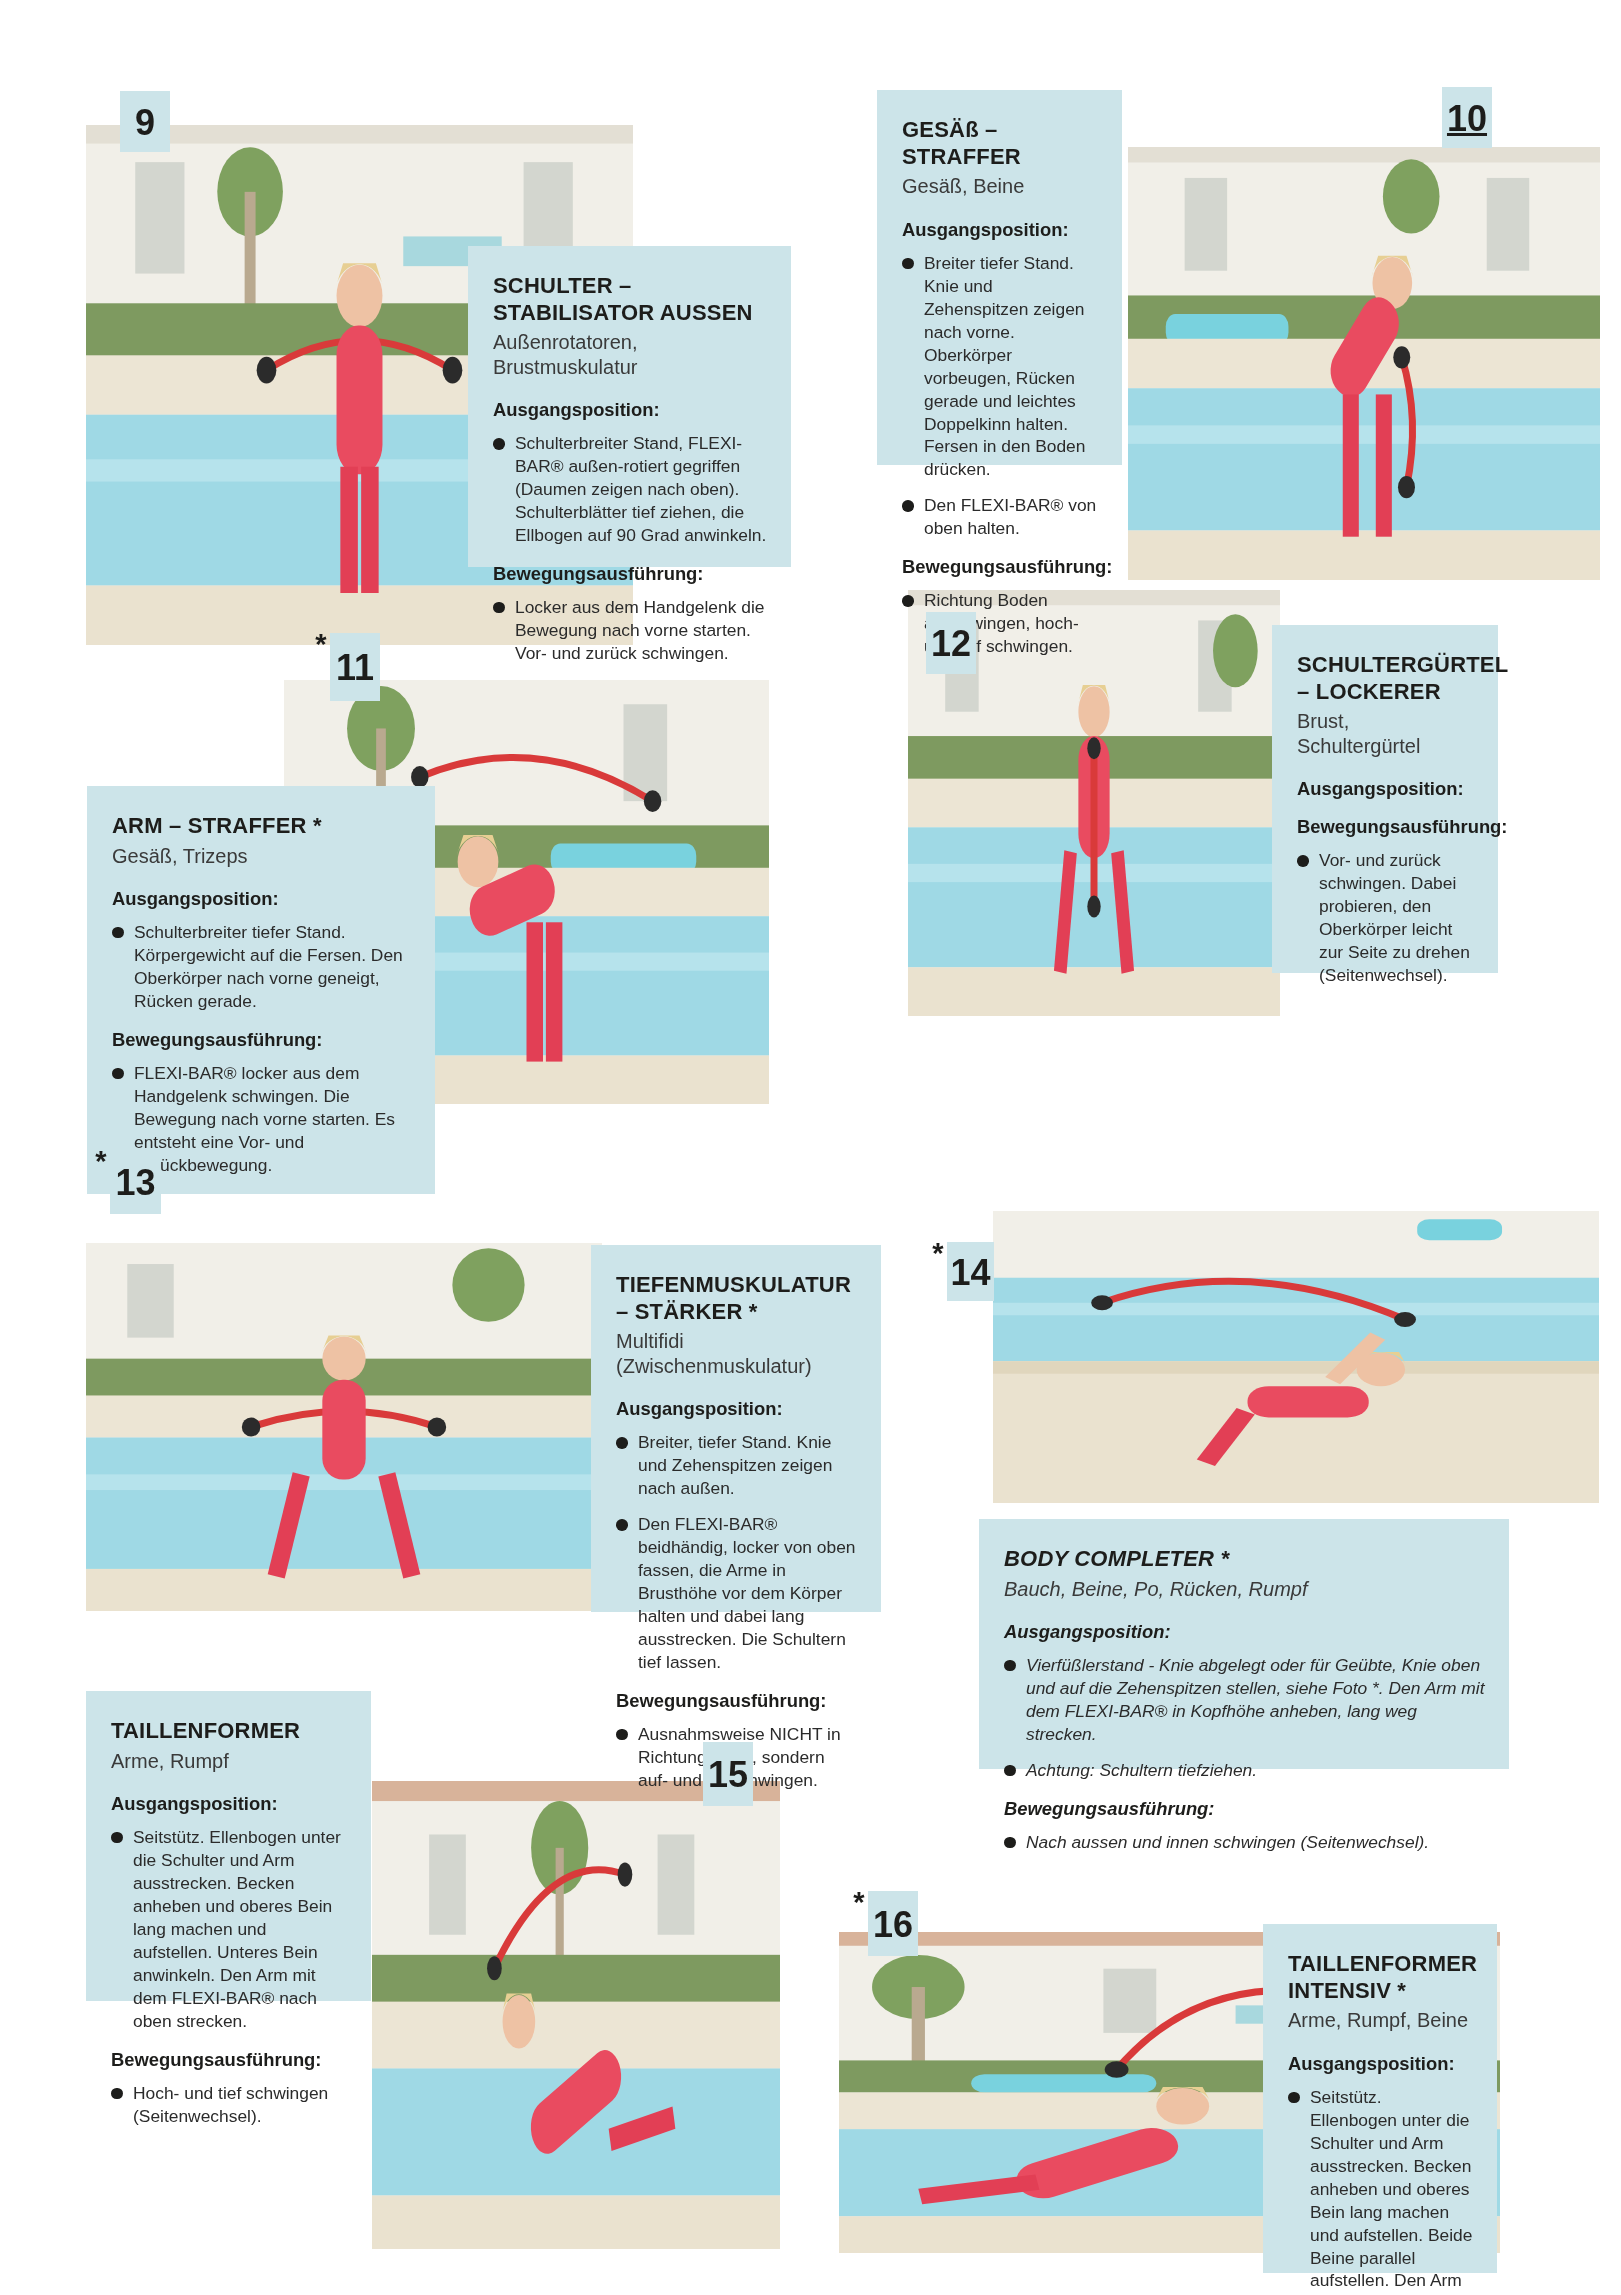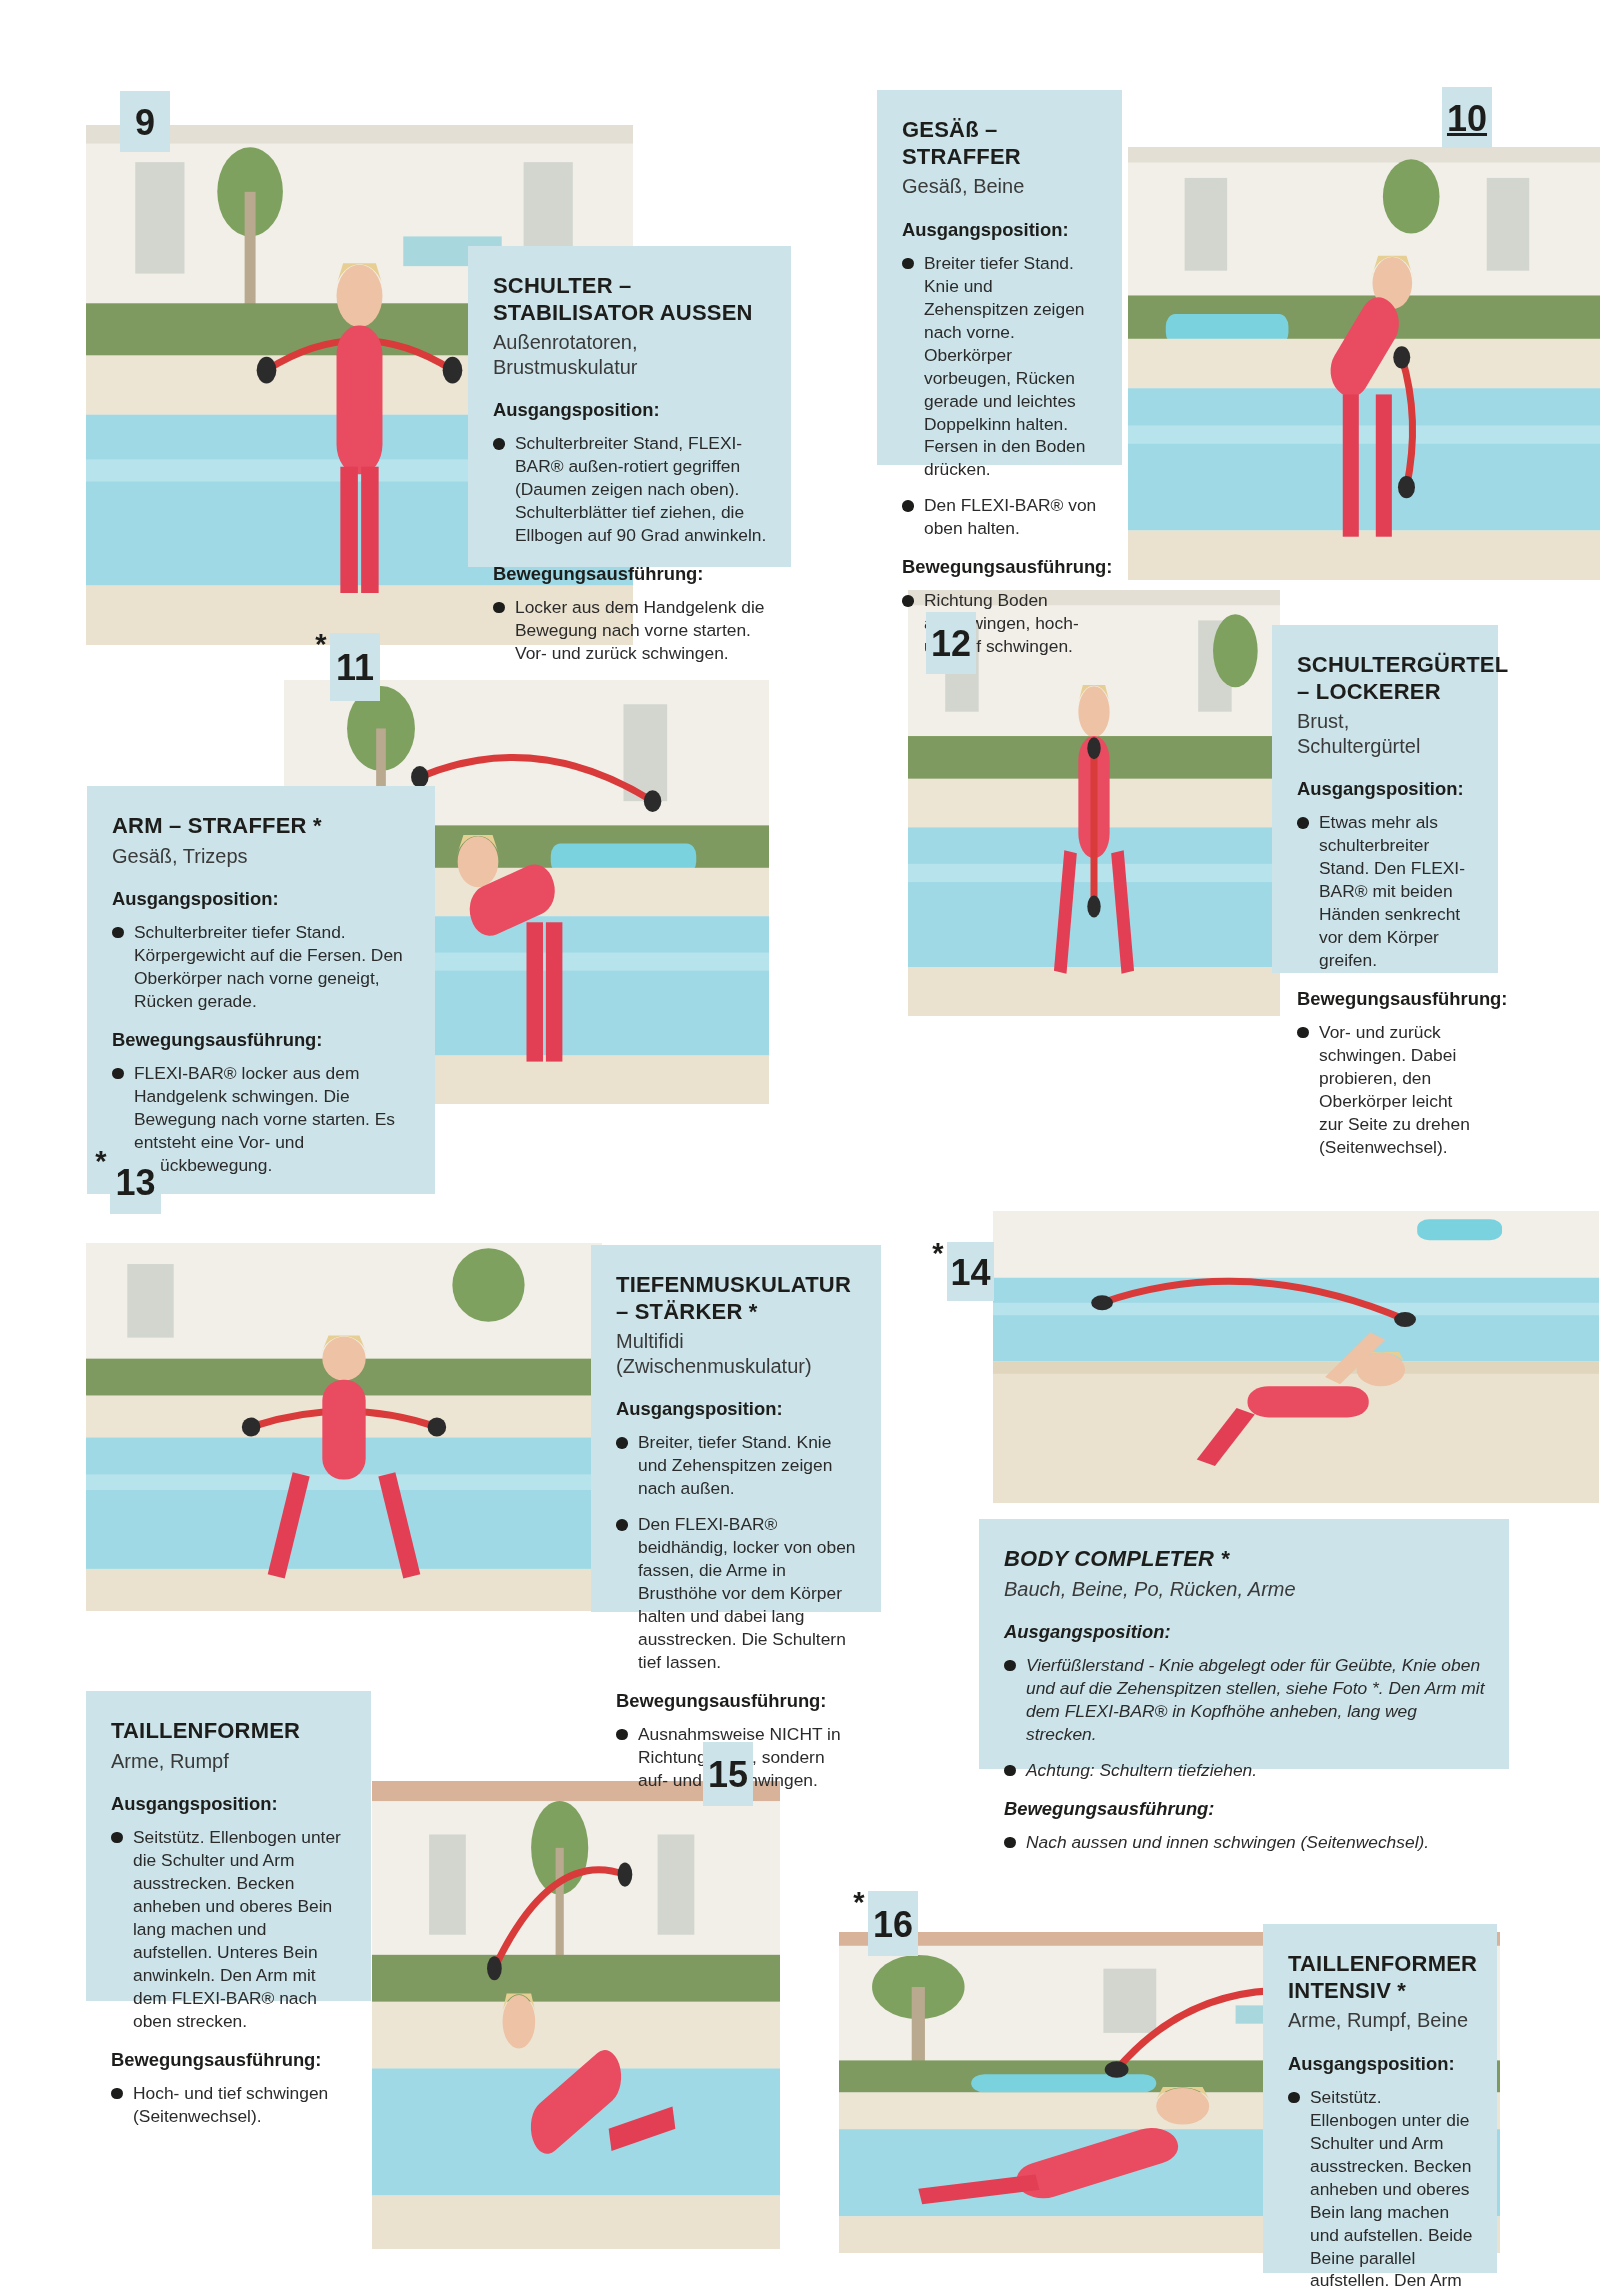--- a/index.html
+++ b/index.html
@@ -192,23 +192,20 @@
     </svg>
   </div>
   <div class="badge-wrap" style="left:926px;top:612px;width:50px;height:62px;">
     <span class="asterisk"></span>
     <div class="badge">12</div>
   </div>
   <article class="box" style="left:1272px;top:625px;width:226px;height:348px;">
     <h3>SCHULTERGÜRTEL – LOCKERER</h3>
     <p class="subtitle">Brust, Schultergürtel</p>
     <h4>Ausgangsposition:</h4>
-    <ul>
-      <li>Etwas mehr als schulterbreiter Stand. Den FLEXI-BAR® mit beiden Händen senkrecht vor dem Körper greifen.</li>
-    </ul>
     <h4>Bewegungsausführung:</h4>
     <ul>
       <li>Vor- und zurück schwingen. Dabei probieren, den Oberkörper leicht zur Seite zu drehen (Seitenwechsel).</li>
     </ul>
   </article>
 
   <div class="badge-wrap" style="left:110px;top:1150px;width:51px;height:64px;">
     <span class="asterisk">*</span>
     <div class="badge">13</div>
   </div>
@@ -263,21 +260,21 @@
         <circle cx="68" cy="26" r="1.8" fill="#2b2b2b"></circle>
       <circle cx="64" cy="38" r="4" fill="#eec2a4"></circle>
         <path d="M59.8 37 A4.4 4.4 0 0 1 68.2 37 L67 33.8 61 33.8 Z" fill="#e7cf93"></path>
       <rect x="42" y="42" width="20" height="7.5" rx="3.5" fill="#e94b60"></rect>
       <rect x="40" y="48" width="3.4" height="14" transform="rotate(28 41.7 48)" fill="#e23f55"></rect>
       <rect x="62" y="30" width="3" height="13" transform="rotate(35 63.5 30)" fill="#eec2a4"></rect>
     </svg>
   </div>
   <article class="box" style="left:979px;top:1519px;width:530px;height:250px;font-style:italic;">
     <h3>BODY COMPLETER *</h3>
-    <p class="subtitle">Bauch, Beine, Po, Rücken, Arme</p>
+    <p class="subtitle">Bauch, Beine, Po, Rücken, Rumpf</p>
     <h4>Ausgangsposition:</h4>
     <ul>
       <li>Vierfüßlerstand - Knie abgelegt oder für Geübte, Knie oben und auf die Zehenspitzen stellen, siehe Foto *. Den Arm mit dem FLEXI-BAR® in Kopfhöhe anheben, lang weg strecken.</li>
       <li>Achtung: Schultern tiefziehen.</li>
     </ul>
     <h4>Bewegungsausführung:</h4>
     <ul>
       <li>Nach aussen und innen schwingen (Seitenwechsel).</li>
     </ul>
   </article>

